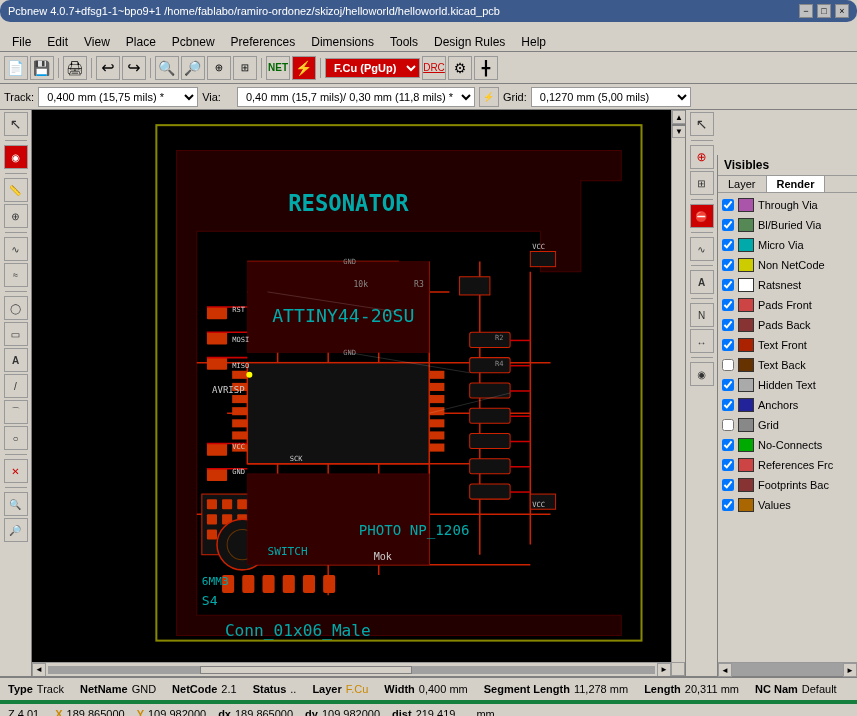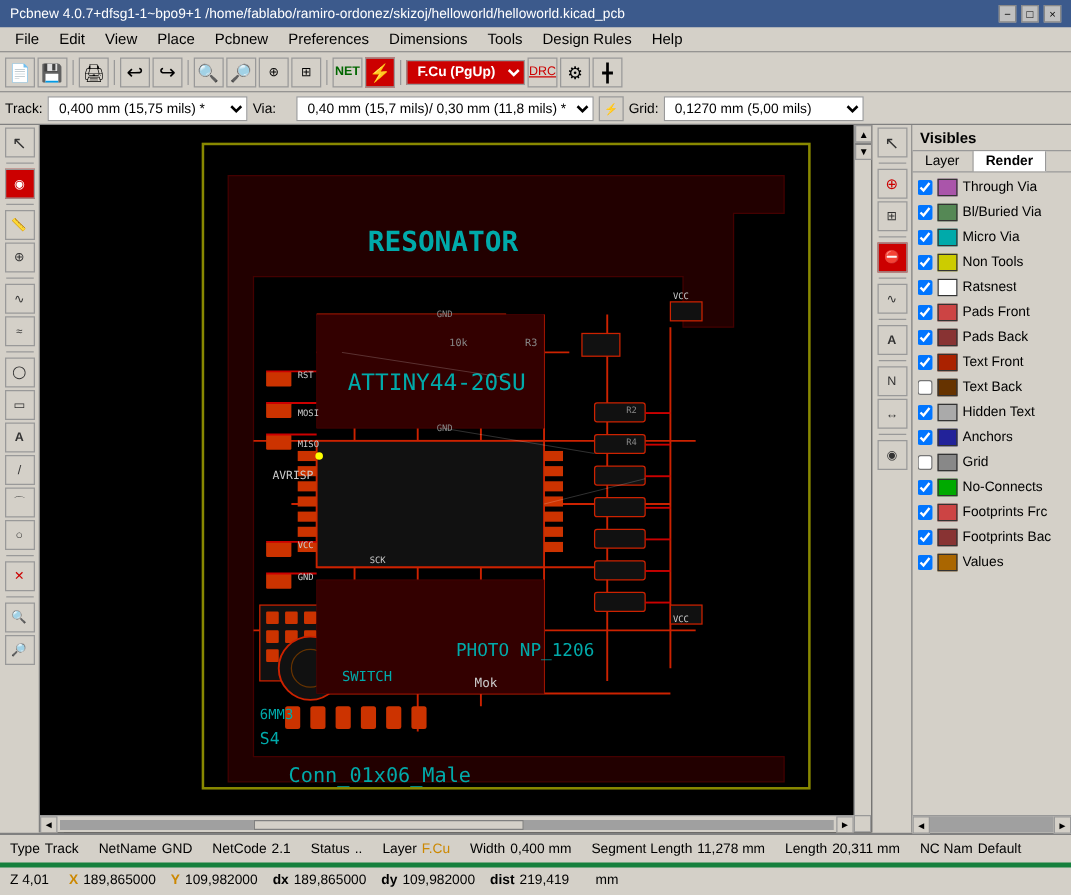--- a/index.html
+++ b/index.html
@@ -8,34 +8,35 @@
     
     #titlebar {
       background: #3c5a8c;
       color: #fff;
       padding: 3px 8px;
       font-size: 11px;
       display: flex;
       align-items: center;
       justify-content: space-between;
       height: 22px;
+      border-radius: 10px;
     }
     #titlebar-buttons { display: flex; gap: 4px; }
     #titlebar-buttons span {
       width: 14px; height: 14px; display: inline-flex; align-items: center; justify-content: center;
       background: #c0c0c0; border: 1px solid #888; font-size: 9px; cursor: pointer; color: #000;
     }
     
     
     #menubar {
       background: #d4d0c8;
       border-bottom: 1px solid #808080;
       display: flex;
-      align-items: flex-start;
-      height: 20px;
+      align-items: flex-end;
+      height: 30px;
       padding: 0 4px;
     }
     .menu-item {
       padding: 2px 8px;
       cursor: pointer;
       font-size: 12px;
     }
     
     
     #toolbar1 {
@@ -126,25 +127,26 @@
       border-left: 1px solid #808080;
       display: flex;
       flex-direction: column;
       align-items: center;
       padding: 2px;
       gap: 2px;
     }
     
     
     #visibles-panel {
-      width: 128px;
+      width: 140px;
       background: #d4d0c8;
       border-left: 1px solid #808080;
       display: flex;
       flex-direction: column;
+      margin-top: 45px;
     }
     #visibles-title {
       background: #d4d0c8;
       padding: 3px 6px;
       font-weight: bold;
       font-size: 12px;
       border-bottom: 1px solid #999;
     }
     #visibles-tabs {
       display: flex;
@@ -192,21 +194,21 @@
     #statusbar2 {
       background: #d4d0c8;
       border-top: 4px solid #15803d;
       height: 24px;
       display: flex;
       align-items: center;
       padding: 0 8px;
       font-size: 11px;
     }
     .status-field { display: flex; gap: 4px; }
-    .status-label { font-weight: normal; color: #000; }
+    .status-label { font-weight: bold; color: #000; }
     .status-value { color: #000; }
     .status-value.layer { color: #cc8800; }
     
     
     #pcb-canvas {
       width: 100%;
       height: 100%;
       position: absolute;
       top: 0; left: 0;
     }
@@ -561,21 +563,21 @@
           <span class="vis-label">Bl/Buried Via</span>
         </div>
         <div class="vis-row">
           <input type="checkbox" class="vis-checkbox" checked="" style="">
           <div class="vis-color" style="background: rgb(0, 170, 170);"></div>
           <span class="vis-label">Micro Via</span>
         </div>
         <div class="vis-row">
           <input type="checkbox" class="vis-checkbox" checked="" style="">
           <div class="vis-color" style="background: rgb(204, 204, 0);"></div>
-          <span class="vis-label">Non Tools</span>
+          <span class="vis-label">Non NetCode</span>
         </div>
         <div class="vis-row">
           <input type="checkbox" class="vis-checkbox" checked="" style="">
           <div class="vis-color" style="background: rgb(255, 255, 255);"></div>
           <span class="vis-label">Ratsnest</span>
         </div>
         <div class="vis-row">
           <input type="checkbox" class="vis-checkbox" checked="" style="">
           <div class="vis-color" style="background: rgb(204, 68, 68);"></div>
           <span class="vis-label">Pads Front</span>
@@ -611,21 +613,21 @@
           <span class="vis-label">Grid</span>
         </div>
         <div class="vis-row">
           <input type="checkbox" class="vis-checkbox" checked="" style="">
           <div class="vis-color" style="background: rgb(0, 170, 0);"></div>
           <span class="vis-label">No-Connects</span>
         </div>
         <div class="vis-row">
           <input type="checkbox" class="vis-checkbox" checked="" style="">
           <div class="vis-color" style="background: rgb(204, 68, 68);"></div>
-          <span class="vis-label">Footprints Frc</span>
+          <span class="vis-label">References Frc</span>
         </div>
         <div class="vis-row">
           <input type="checkbox" class="vis-checkbox" checked="" style="">
           <div class="vis-color" style="background: rgb(136, 51, 51);"></div>
           <span class="vis-label">Footprints Bac</span>
         </div>
         <div class="vis-row">
           <input type="checkbox" class="vis-checkbox" checked="" style="">
           <div class="vis-color" style="background: rgb(170, 102, 0);"></div>
           <span class="vis-label">Values</span>

